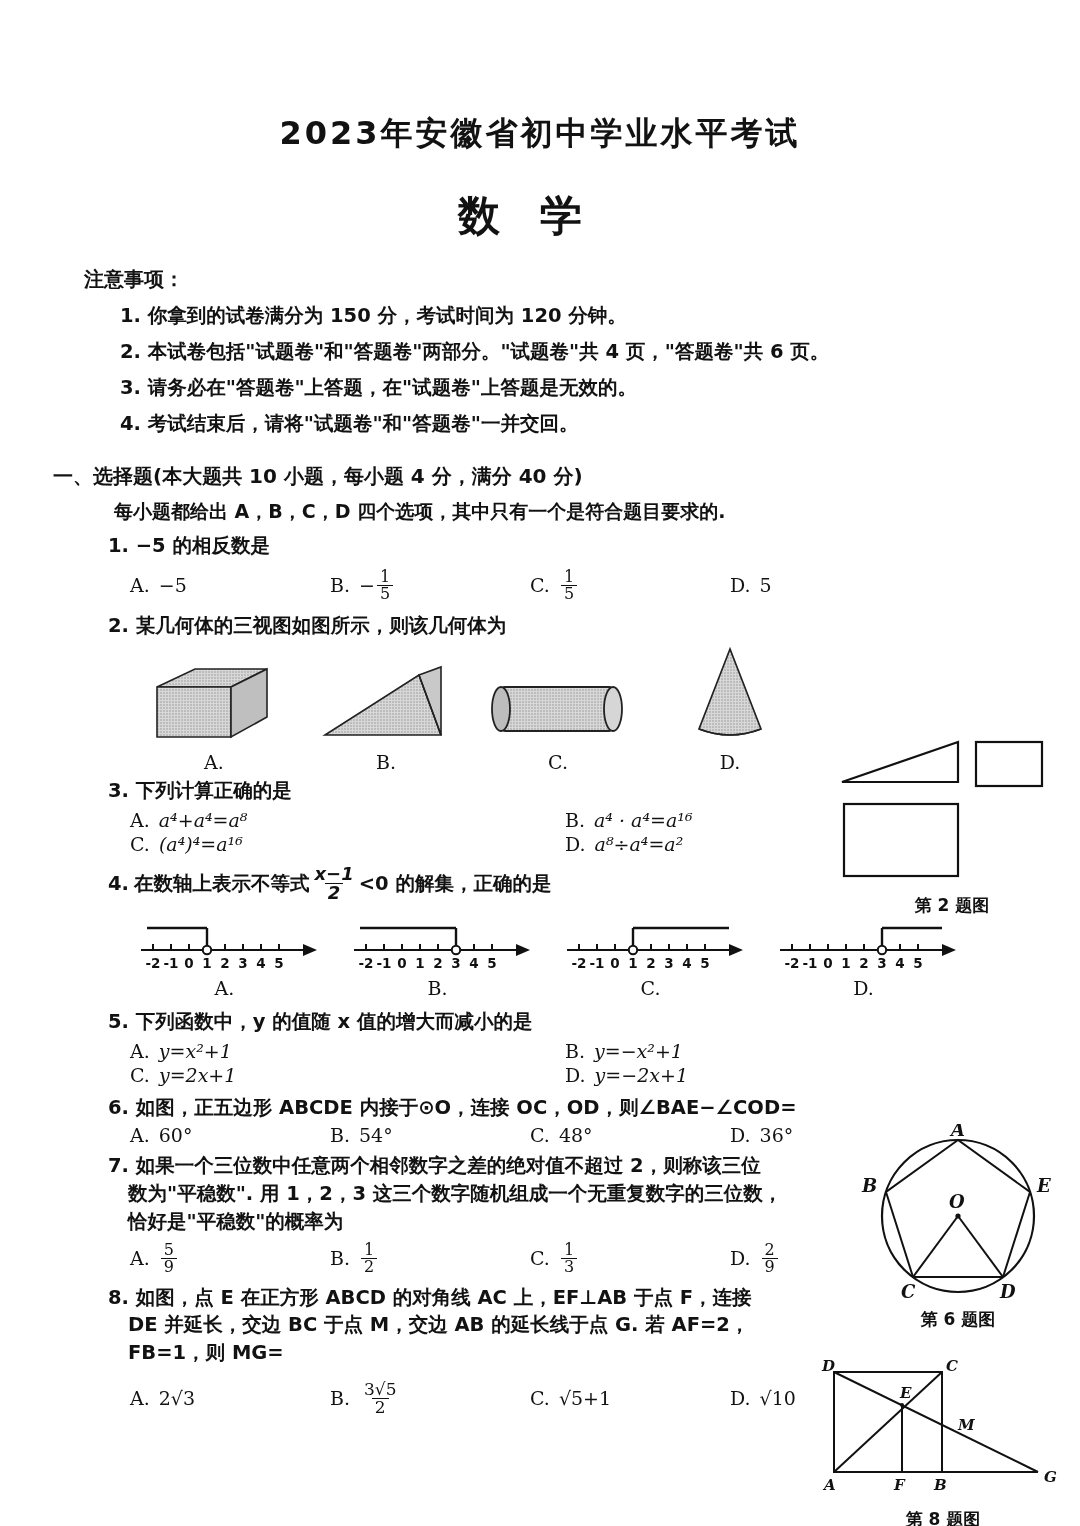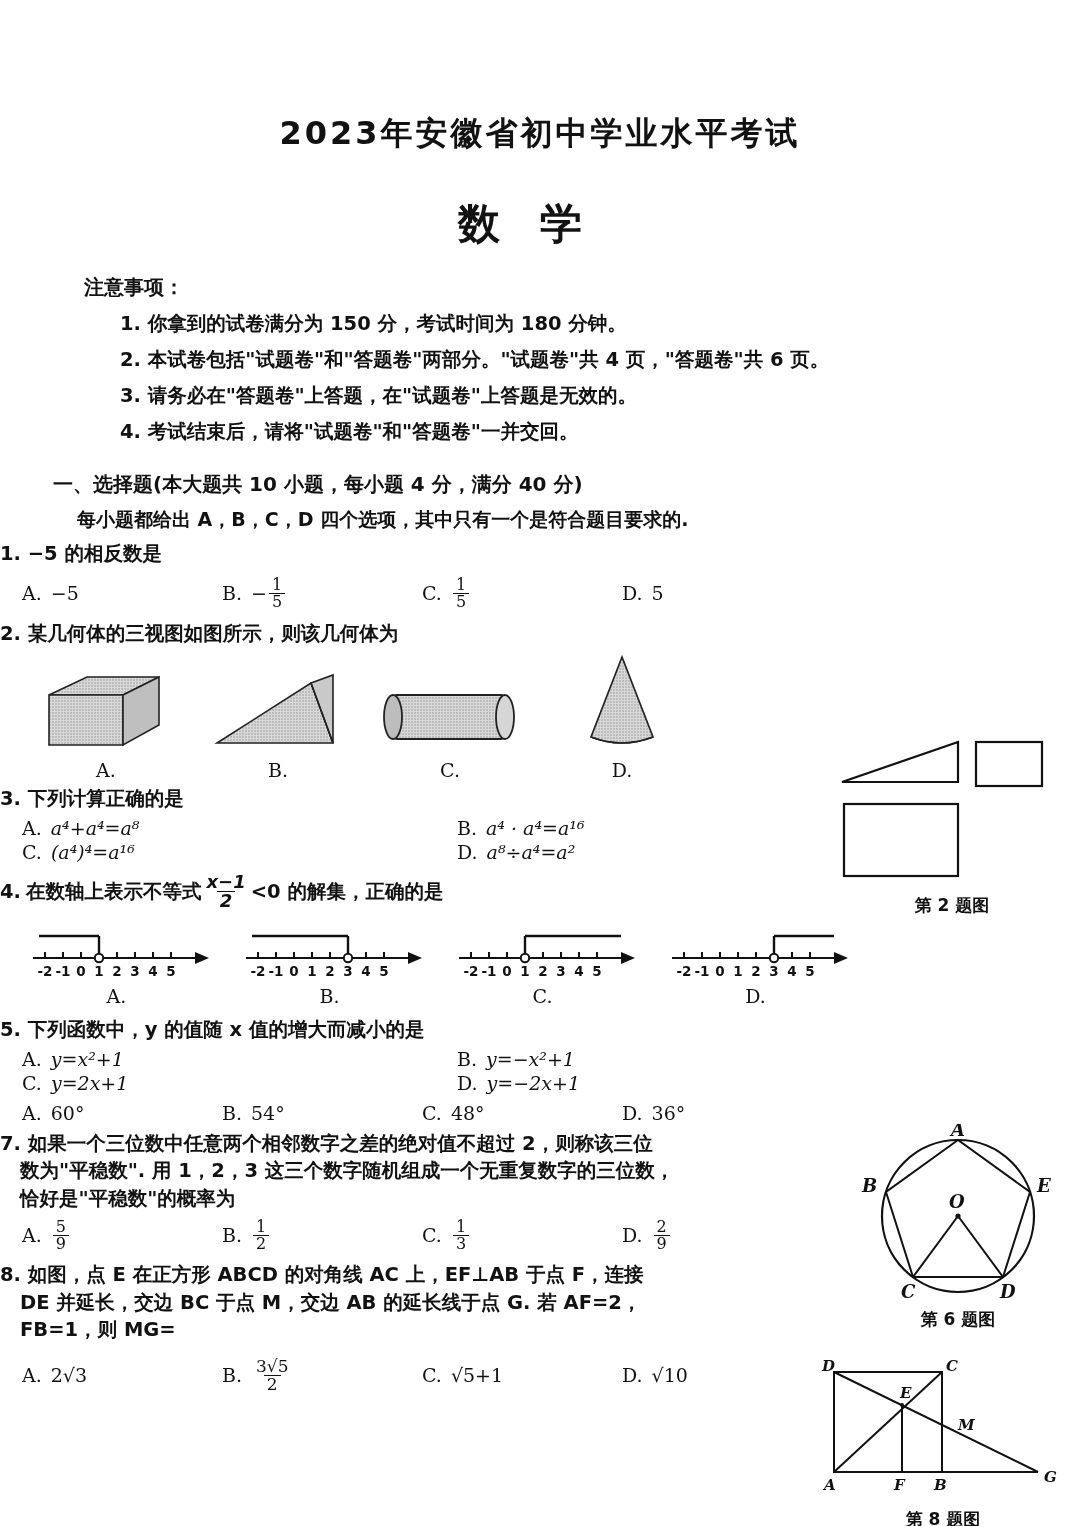--- a/index.html
+++ b/index.html
@@ -20,21 +20,21 @@
     font-weight:bold;
     letter-spacing:3px;
     margin-top:112px;
     font-family:"DejaVu Sans","Liberation Sans",sans-serif;
   }
   .subject{
     text-align:center;
     font-size:42px;
     font-weight:bold;
     letter-spacing:40px;
-    margin-top:40px;
+    margin-top:32px;
     font-family:"DejaVu Sans","Liberation Sans",sans-serif;
   }
   .paper-kind{
     text-align:center;
     font-size:25px;
     font-weight:bold;
     margin-top:30px;
     font-family:"DejaVu Sans","Liberation Sans",sans-serif;
   }
 
@@ -51,28 +51,27 @@
     white-space:nowrap;
   }
 
   
   .sec-head{
     margin-top:26px;padding-left:53px;
     font-size:20px;font-weight:bold;
     font-family:"DejaVu Sans","Liberation Sans",sans-serif;
   }
   .sec-sub{
-    margin-top:9px;padding-left:60px;
+    margin-top:9px;padding-left:114px;
     font-size:19px;font-weight:bold;
     font-family:"DejaVu Sans","Liberation Sans",sans-serif;
-    margin-left:17px;
   }
 
   
-  .q{margin-top:8px;position:relative;}
+  .q{padding-left:108px;margin-top:8px;position:relative;}
   .q-stem{
     font-size:19.5px;font-weight:bold;line-height:1.42;
     font-family:"DejaVu Sans","Liberation Sans",sans-serif;
   }
   .opts{
     display:flex;margin-top:9px;
     font-size:19px;
     font-family:"DejaVu Serif","Liberation Serif",serif;
     align-items:center;
   }
@@ -109,21 +108,21 @@
 </head>
 <body>
 
 <div class="page">
 
   <div class="doc-title">2023年安徽省初中学业水平考试</div>
   <div class="subject">数学</div>
 
   <div class="notice-wrap">
     <div class="notice-title">注意事项：</div>
-    <div class="notice-item">1. 你拿到的试卷满分为 150 分，考试时间为 180 分钟。</div>
+    <div class="notice-item">1. 你拿到的试卷满分为 150 分，考试时间为 120 分钟。</div>
     <div class="notice-item">2. 本试卷包括"试题卷"和"答题卷"两部分。"试题卷"共 4 页，"答题卷"共 6 页。</div>
     <div class="notice-item">3. 请务必在"答题卷"上答题，在"试题卷"上答题是无效的。</div>
     <div class="notice-item">4. 考试结束后，请将"试题卷"和"答题卷"一并交回。</div>
   </div>
 
   <div class="sec-head">一、选择题(本大题共 10 小题，每小题 4 分，满分 40 分)</div>
   <div class="sec-sub">每小题都给出 A，B，C，D 四个选项，其中只有一个是符合题目要求的.</div>
 
   <div class="q" style="margin-top:7px;">
     <div class="q-stem">
@@ -402,20 +401,24 @@
         <span class="val">y=2x+1</span>
       </div>
       <div class="opt">
         <span class="lbl">D.</span>
         <span class="val">y=−2x+1</span>
       </div>
     </div>
   </div>
 
   <div class="q" style="margin-top:8px;">
+    <div class="q-stem">
+      <span>6.</span>
+      <span>如图，正五边形 ABCDE 内接于⊙O，连接 OC，OD，则∠BAE−∠COD=</span>
+    </div>
     <div class="opts w4" style="padding-left:22px;margin-top:3px;">
       <div class="opt">
         <span class="lbl">A.</span>
         <span style="font-style:normal">60°</span>
       </div>
       <div class="opt">
         <span class="lbl">B.</span>
         <span style="font-style:normal">54°</span>
       </div>
       <div class="opt">

